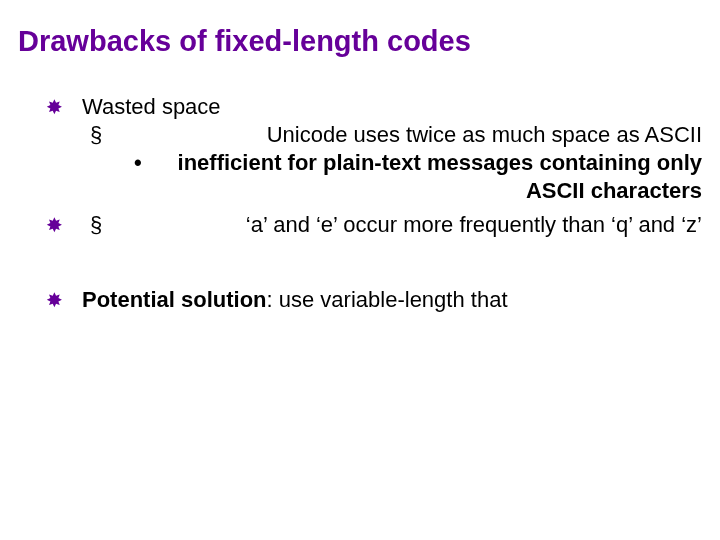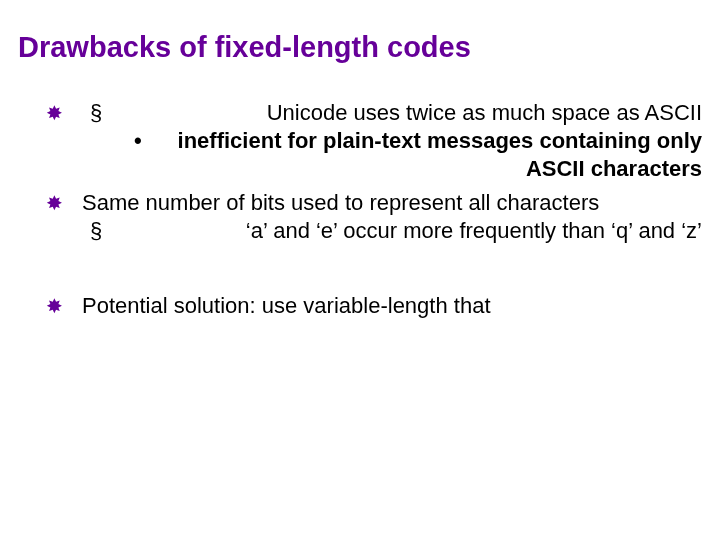--- a/index.html
+++ b/index.html
@@ -8,21 +8,21 @@
     width: 720px;
     height: 540px;
     background: #fff;
     font-family: Arial, Helvetica, sans-serif;
     color: #000;
   }
   .slide {
     width: 720px;
     height: 540px;
     box-sizing: border-box;
-    padding: 30px 18px 18px 18px;
+    padding: 24px 18px 18px 18px;
     position: relative;
   }
   .title {
     font-size: 29px;
     font-weight: bold;
     color: #660099;
     margin: 0 0 34px 0;
     line-height: 1.2;
   }
   .body {
@@ -68,44 +68,44 @@
     top: 0;
     color: #000;
   }
   .block {
     margin-bottom: 6px;
   }
   .gap {
     height: 40px;
   }
   .bold {
-    font-weight: normal;
+    font-weight: bold;
   }
 </style>
 </head>
 <body>
 
 <div class="slide">
   <h1 class="title">Drawbacks of fixed-length codes</h1>
 
   <div class="body">
 
     <div class="lvl1 block">
       <span class="star">✸</span>
+      <span>Wasted space</span>
       <div class="lvl2">
         <span>Unicode uses twice as much space as ASCII</span>
         <div class="lvl3">
           <span>inefficient for plain-text messages containing only ASCII characters</span>
         </div>
       </div>
     </div>
 
     <div class="lvl1 block">
       <span class="star">✸</span>
-      <span>Same number of bits used to represent all characters</span>
       <div class="lvl2">
         <span>‘a’ and ‘e’ occur more frequently than ‘q’ and ‘z’</span>
       </div>
     </div>
 
     <div class="gap"></div>
 
     <div class="lvl1 block">
       <span class="star">✸</span>
       <span><span class="bold">Potential solution</span><span>: use variable-length that</span></span>

